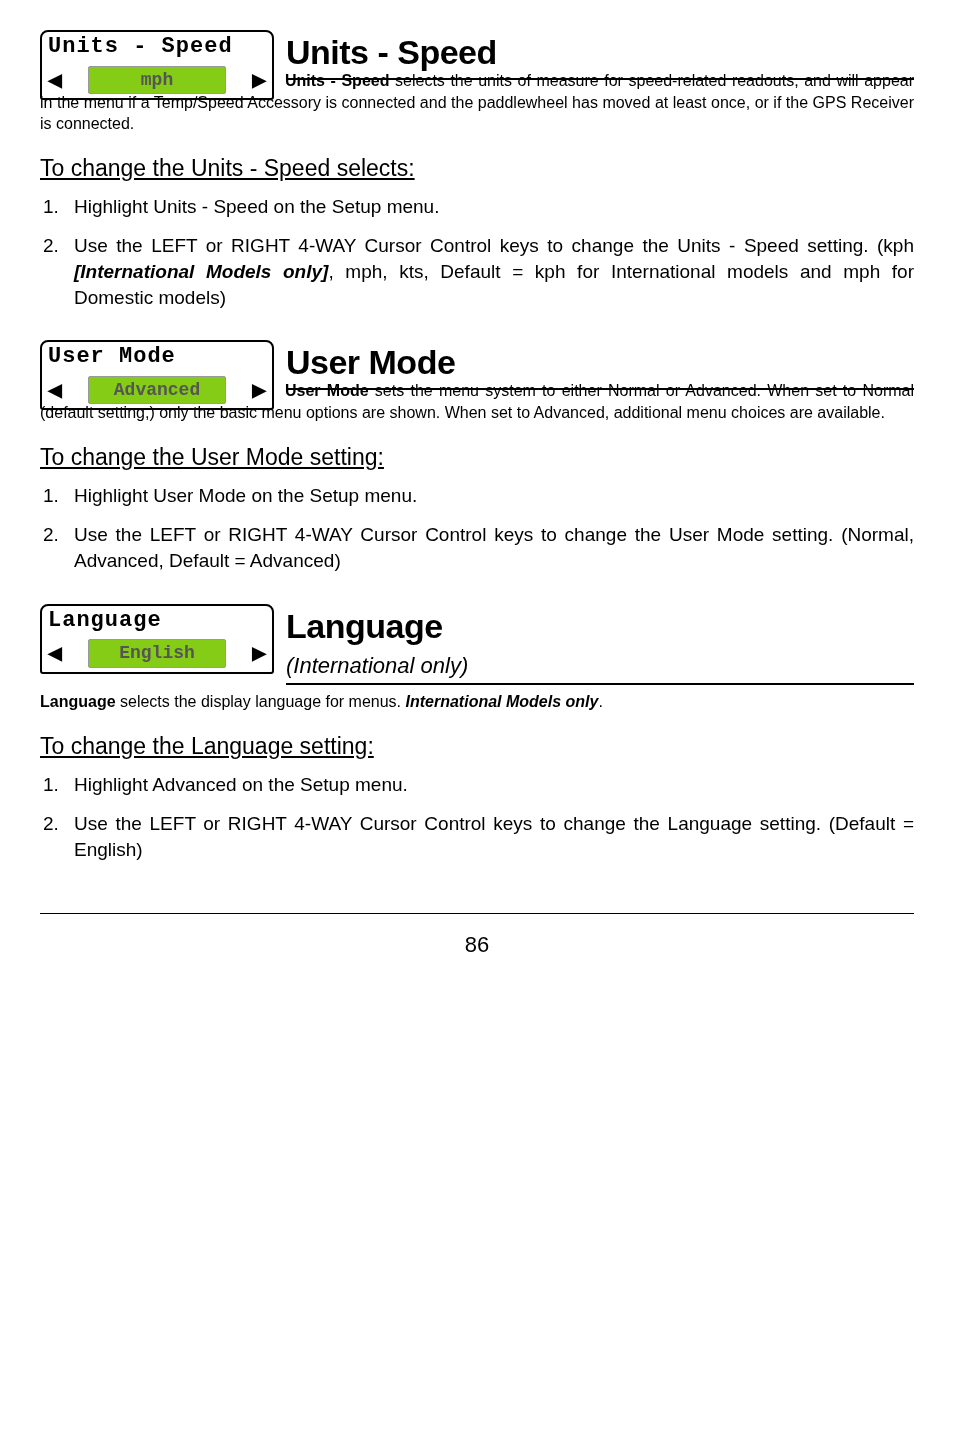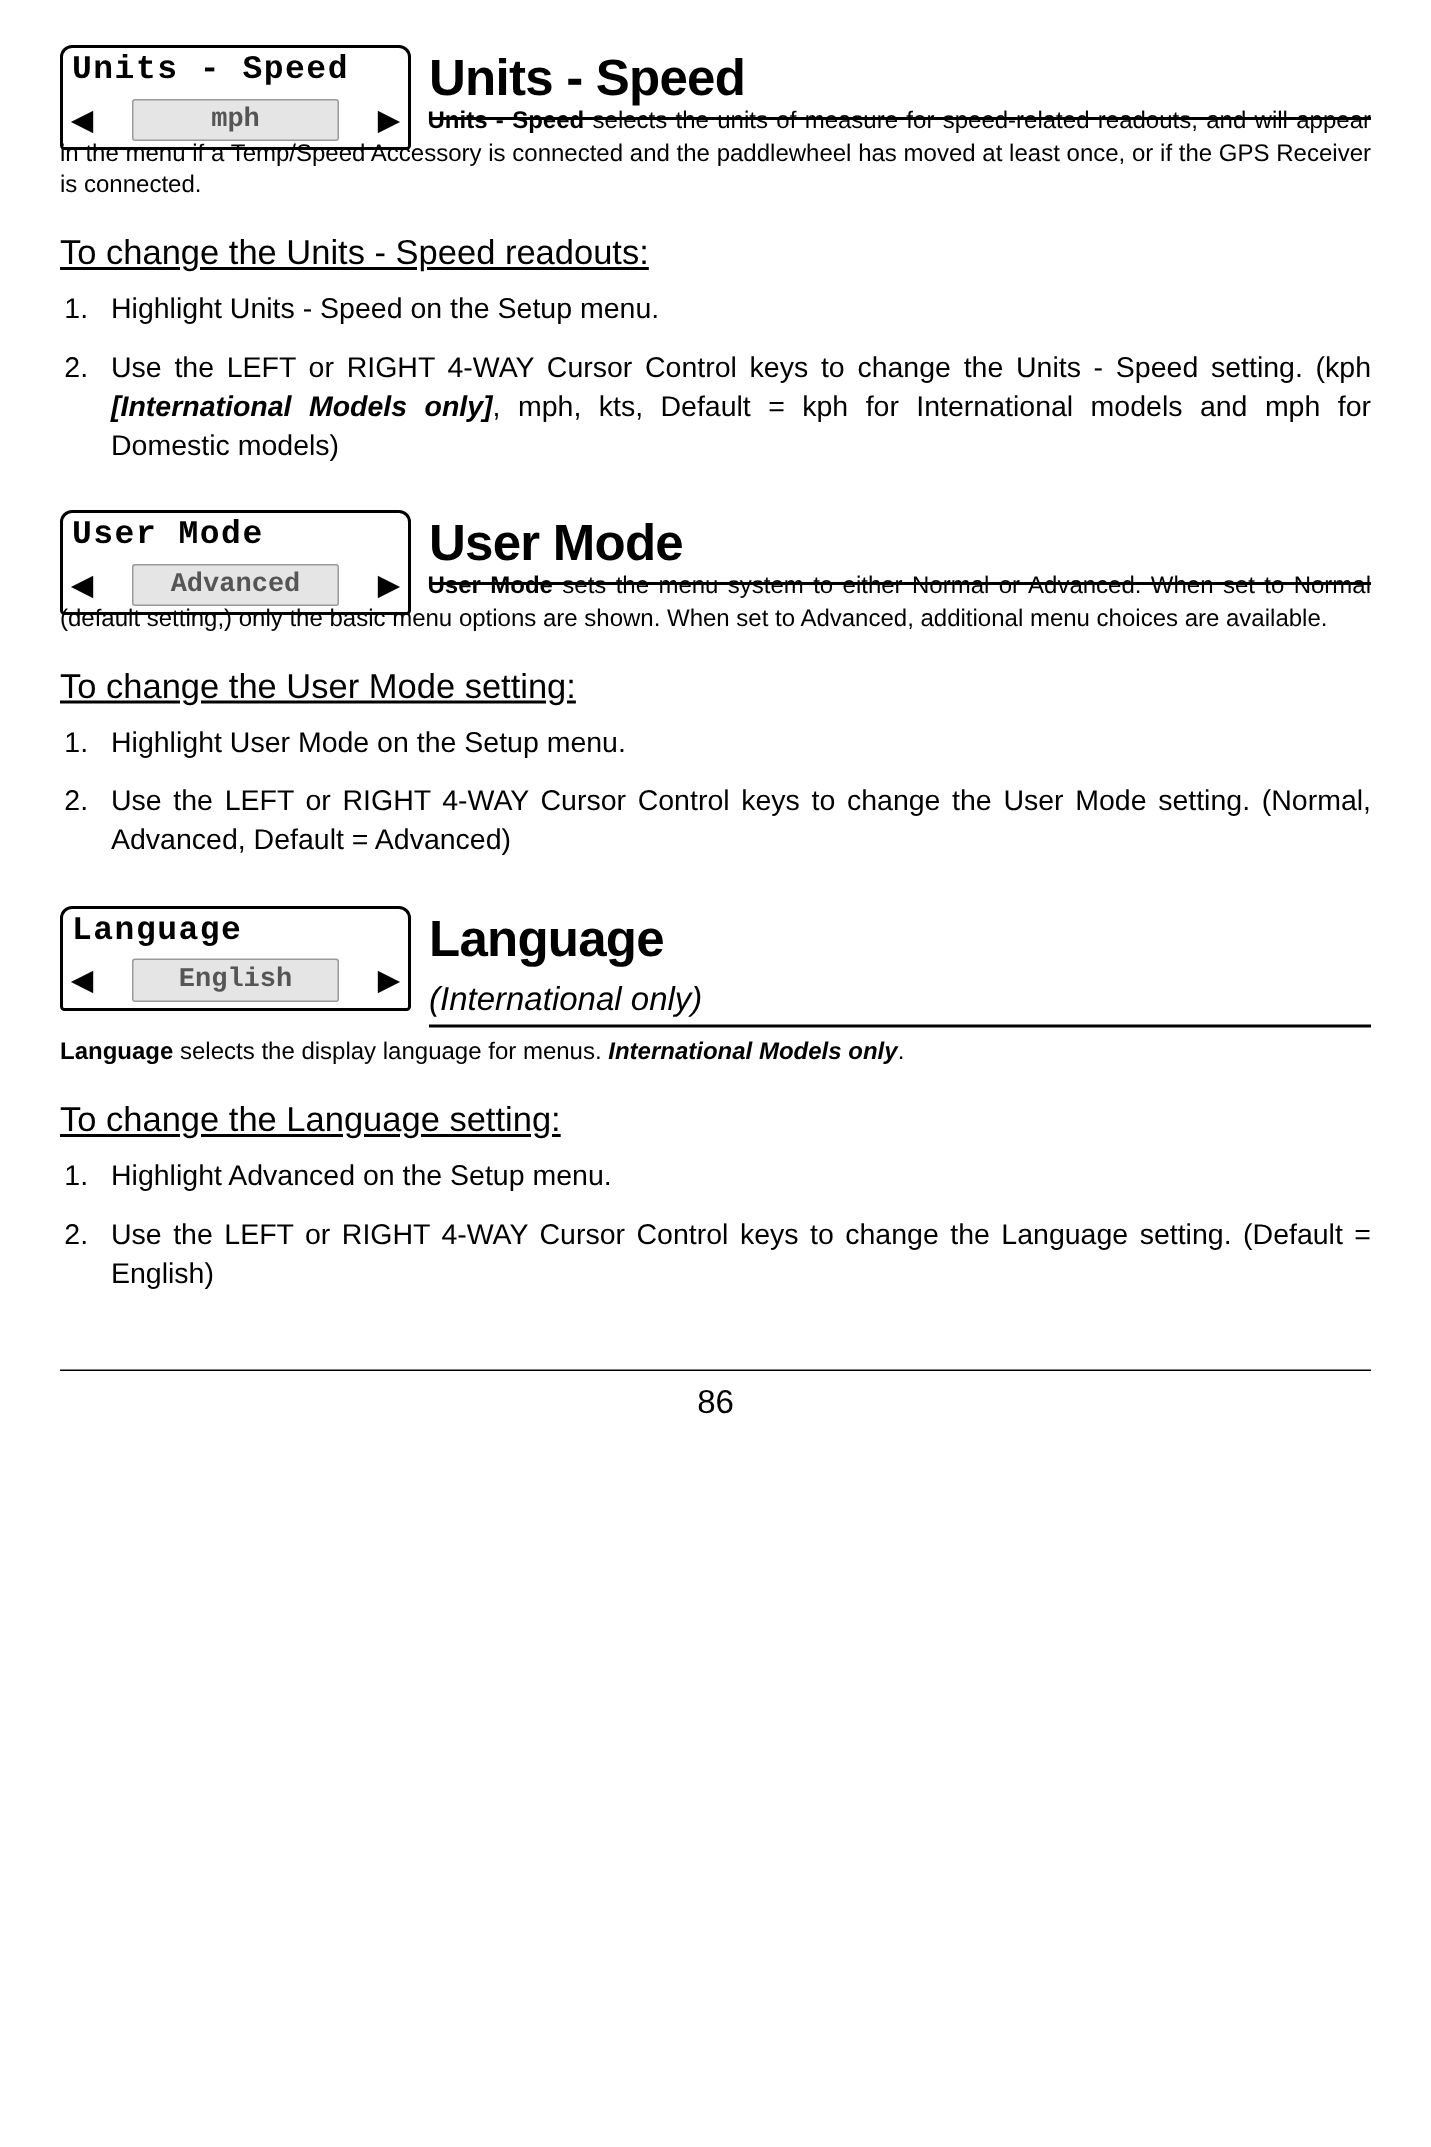--- a/index.html
+++ b/index.html
@@ -40,21 +40,21 @@
     align-items: center;
     justify-content: space-between;
     padding: 2px 6px 4px 6px;
   }
   .arrow {
     font-size: 18px;
     font-weight: bold;
   }
   .value-box {
     border: 1px solid #999;
-    background: #e5e5e5;
+    background: #84cc16;
     color: #555;
     font-family: "Courier New", monospace;
     font-weight: bold;
     font-size: 18px;
     padding: 1px 18px;
     border-radius: 2px;
     min-width: 100px;
     text-align: center;
   }
   .title-wrap {
@@ -106,21 +106,21 @@
   }
   .ital {
     font-style: italic;
     font-weight: bold;
   }
   .pagefoot {
     border-top: 1px solid #000;
     margin-top: 50px;
     text-align: center;
     font-size: 22px;
-    padding-top: 6px;
+    padding-top: 16px;
   }
 </style>
 </head>
 <body>
 
 <div class="section">
   <div class="header-row">
     <div class="widget">
       <div class="widget-title">Units - Speed</div>
       <div class="widget-value-row">
@@ -129,21 +129,21 @@
         <span class="arrow">▶</span>
       </div>
     </div>
     <div class="title-wrap">
       <h2>Units - Speed</h2>
     </div>
   </div>
   <p class="body body-after-widget">
     <span style="display:inline-block;width:245px"></span><span class="lead-bold">Units - Speed</span><span> selects the units of measure for speed-related readouts, and will appear in the menu if a Temp/Speed Accessory is connected and the paddlewheel has moved at least once, or if the GPS Receiver is connected.</span>
   </p>
-  <div class="proc-heading">To change the Units - Speed readouts:</div>
+  <div class="proc-heading">To change the Units - Speed selects:</div>
   <ol>
     <li>Highlight Units - Speed on the Setup menu.</li>
     <li>Use the LEFT or RIGHT 4-WAY Cursor Control keys to change the Units - Speed setting. (kph <span class="ital">[International Models only]</span>, mph, kts, Default = kph for International models and mph for Domestic models)</li>
   </ol>
 </div>
 
 <div class="section">
   <div class="header-row">
     <div class="widget">
       <div class="widget-title">User Mode</div>

